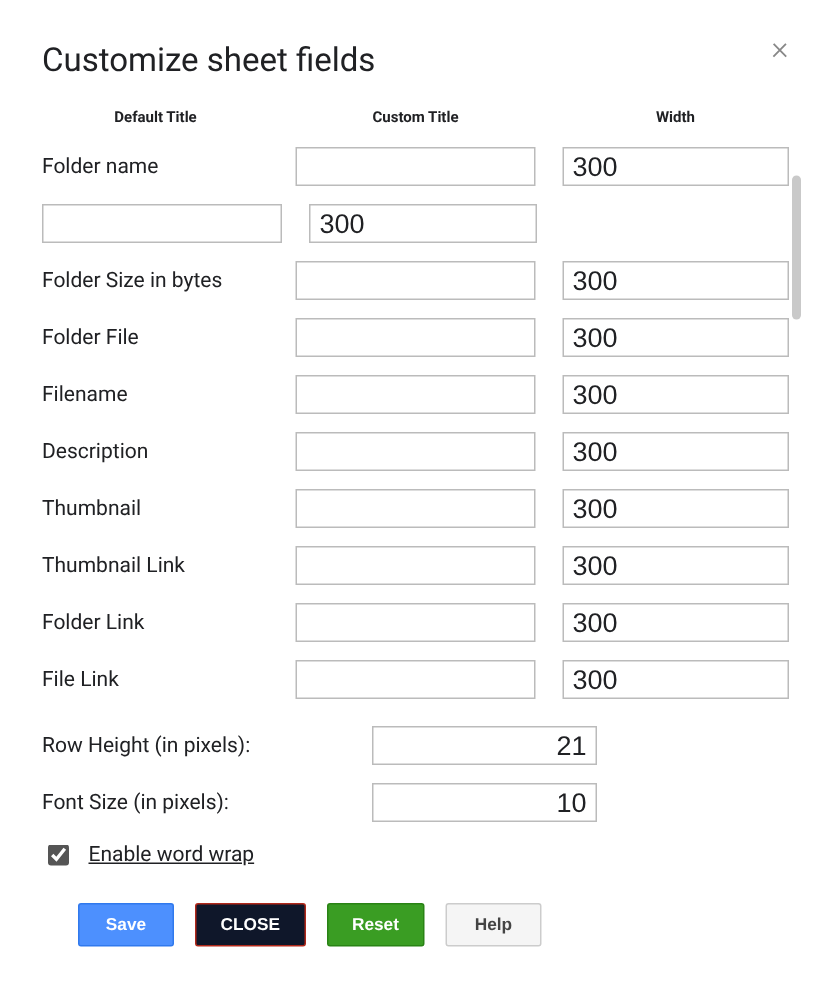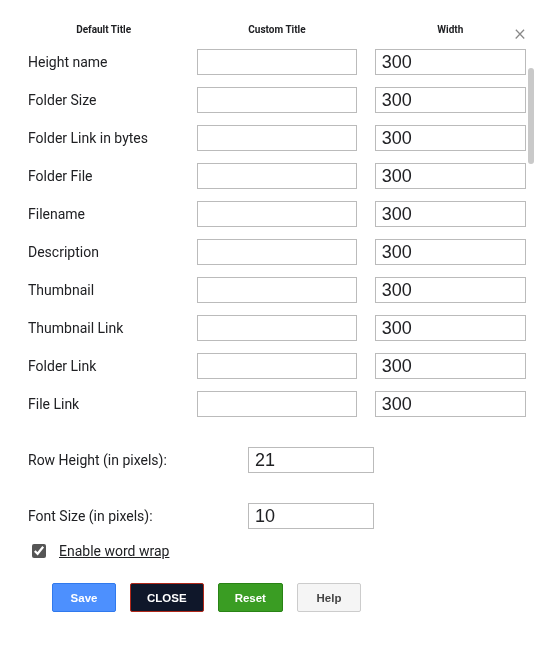--- a/index.html
+++ b/index.html
@@ -81,24 +81,23 @@
       font-size: 18px;
       color: #202124;
       background: #fff;
     }
     .below-table { margin-top: 18px; }
     .param-row {
       display: flex;
       align-items: center;
       margin-bottom: 12px;
       gap: 10px;
-      margin-top: 30px;
     }
     .param-label { width: 210px; font-size: 14px; }
-    .param-input input { width: 126px; }
+    .param-input input { width: 150px; text-align: right; }
     .checkbox-row {
       display: flex;
       align-items: center;
       gap: 10px;
       margin-top: 10px;
       margin-bottom: 22px;
       text-decoration: underline;
     }
     .checkbox-row input[type="checkbox"] {
       width: 14px;
@@ -123,44 +122,44 @@
     }
     .btn-save  { background: #4d90fe; border-color: #3079ed; }
     .btn-close { background: #0f172a; border-color: #b0281a; text-align: right; }
     .btn-reset { background: #3a9d23; border-color: #298315; }
     .btn-help  { background: #f5f5f5; color: #444; border-color: #ccc; font-weight: 600; }
   </style>
 </head>
 <body>
 
 <div class="dialog">
+  <div class="dialog-title">Customize sheet fields</div>
   <div class="close-x">×</div>
 
   <div class="table-area">
     <div class="scrollbar-track"></div>
 
     <div class="header-row">
       <div class="col col-default">Default Title</div>
       <div class="col col-custom">Custom Title</div>
       <div class="col col-width">Width</div>
     </div>
 
     <div id="field-rows">
         <div class="field-row">
-          <div class="col-default">Height name</div>
-          <div class="col-custom"><input type="text" value="" style=""></div>
-          <div class="col-width"><input type="text" value="300" style=""></div>
-        </div>
-        <div class="field-row">
-          <div class="col-default">Folder Size</div>
-          <div class="col-custom"><input type="text" value="" style=""></div>
-          <div class="col-width"><input type="text" value="300" style=""></div>
-        </div>
-        <div class="field-row">
-          <div class="col-default">Folder Link in bytes</div>
+          <div class="col-default">Folder name</div>
+          <div class="col-custom"><input type="text" value="" style=""></div>
+          <div class="col-width"><input type="text" value="300" style=""></div>
+        </div>
+        <div class="field-row">
+          <div class="col-custom"><input type="text" value="" style=""></div>
+          <div class="col-width"><input type="text" value="300" style=""></div>
+        </div>
+        <div class="field-row">
+          <div class="col-default">Folder Size in bytes</div>
           <div class="col-custom"><input type="text" value="" style=""></div>
           <div class="col-width"><input type="text" value="300" style=""></div>
         </div>
         <div class="field-row">
           <div class="col-default">Folder File</div>
           <div class="col-custom"><input type="text" value="" style=""></div>
           <div class="col-width"><input type="text" value="300" style=""></div>
         </div>
         <div class="field-row">
           <div class="col-default">Filename</div>

